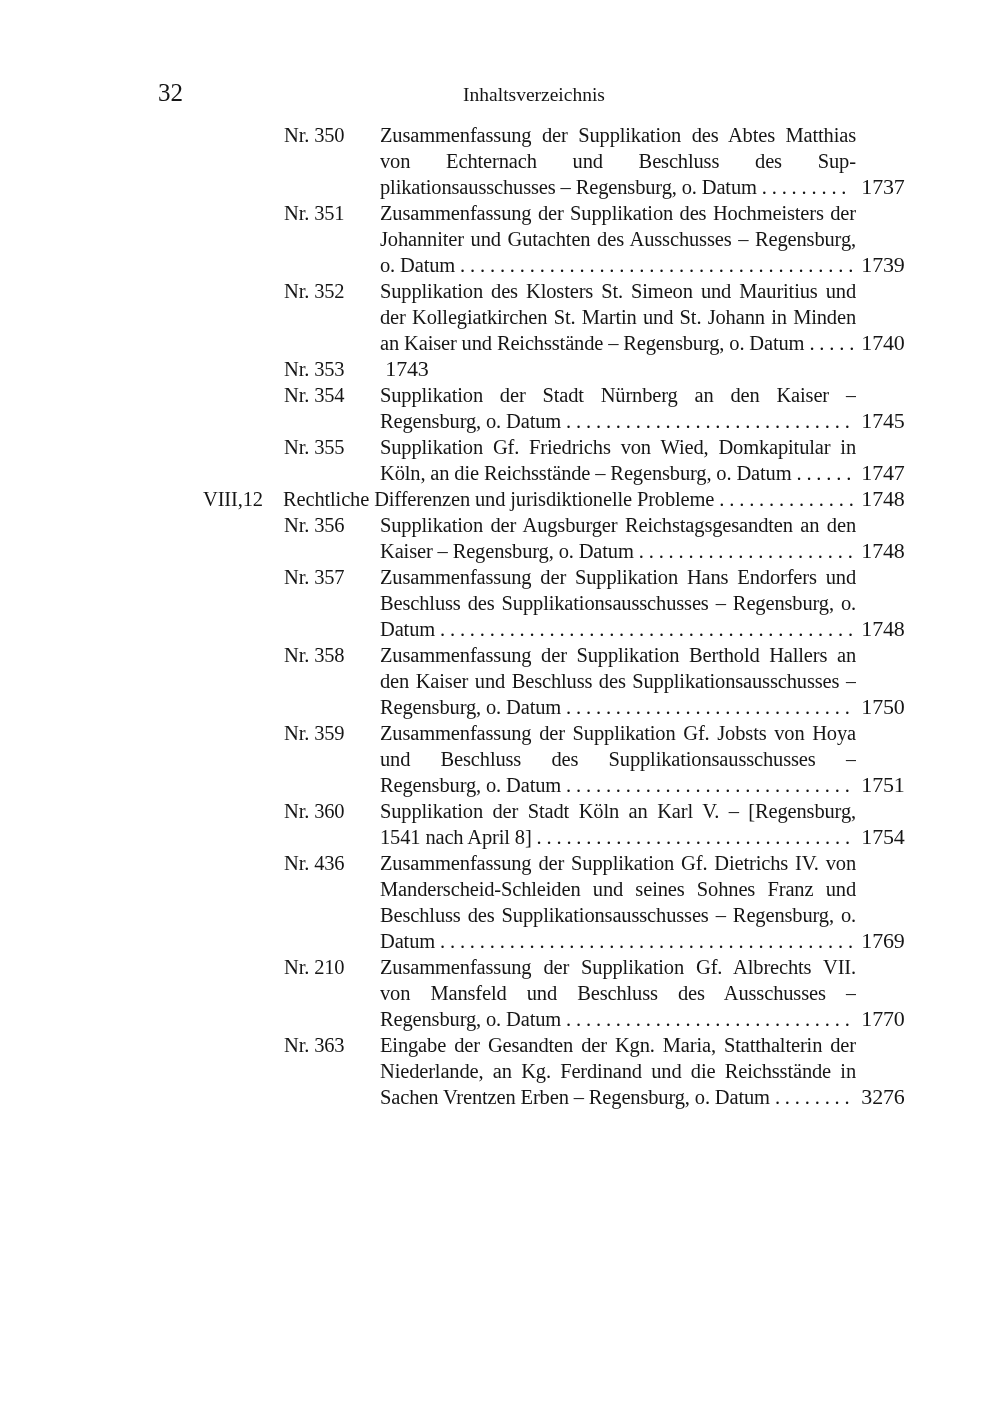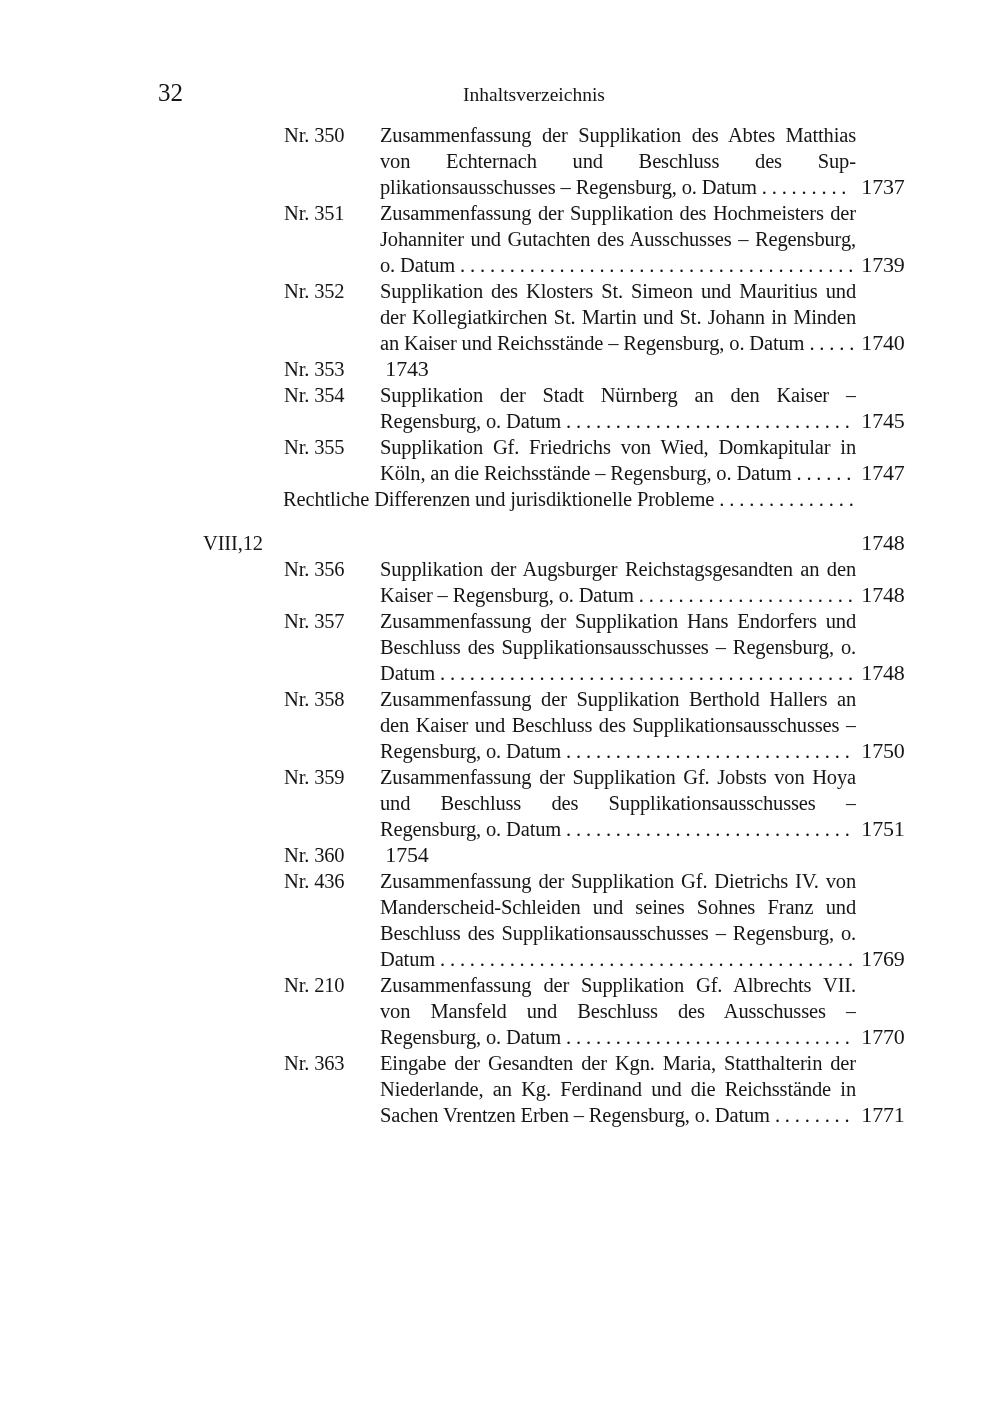--- a/index.html
+++ b/index.html
@@ -45,21 +45,21 @@
   }
   .row {
     display: flex;
     align-items: flex-start;
   }
   .row.item { padding-left: 81px; }
   .lbl {
     flex: 0 0 96px;
     white-space: nowrap;
   }
-  .row.section .lbl { flex: 0 0 80px; margin-top: 44px; }
+  .row.section .lbl { flex: 0 0 80px; }
   .t-body {
     flex: 1 1 auto;
     min-width: 0;
     text-align: justify;
     overflow: hidden;
   }
   .dots { white-space: normal; }
   .pg {
     flex: 0 0 54px;
     text-align: center;
@@ -126,30 +126,31 @@
       <div class="t-body"><span class="txt">Zusammenfassung der Supplikation Berthold Hal­lers an den Kaiser und Beschluss des Supplikations­ausschusses – Regensburg, o. Datum</span><span class="dots"> . . . . . . . . . . . . . . . . . . . . . . . . . . . . .</span></div>
       <span class="pg">1750</span>
     </div>
     <div class="row item">
       <span class="lbl">Nr. 359</span>
       <div class="t-body"><span class="txt">Zusammenfassung der Supplikation Gf. Jobsts von Hoya und Beschluss des Supplikations­ausschusses – Regensburg, o. Datum</span><span class="dots"> . . . . . . . . . . . . . . . . . . . . . . . . . . . . .</span></div>
       <span class="pg">1751</span>
     </div>
     <div class="row item">
       <span class="lbl">Nr. 360</span>
+      <div class="t-body"><span class="txt">Supplikation der Stadt Köln an Karl V. – [Regens­burg, 1541 nach April 8]</span><span class="dots"> . . . . . . . . . . . . . . . . . . . . . . . . . . . . . . . .</span></div>
       <span class="pg">1754</span>
     </div>
     <div class="row item">
       <span class="lbl">Nr. 436</span>
       <div class="t-body"><span class="txt">Zusammenfassung der Supplikation Gf. Dietrichs IV. von Manderscheid-Schleiden und seines Soh­nes Franz und Beschluss des Supplikationsaus­schusses – Regensburg, o. Datum</span><span class="dots"> . . . . . . . . . . . . . . . . . . . . . . . . . . . . . . . . . . . . . . . . . .</span></div>
       <span class="pg">1769</span>
     </div>
     <div class="row item">
       <span class="lbl">Nr. 210</span>
       <div class="t-body"><span class="txt">Zusammenfassung der Supplikation Gf. Albrechts VII. von Mansfeld und Beschluss des Ausschusses – Regensburg, o. Datum</span><span class="dots"> . . . . . . . . . . . . . . . . . . . . . . . . . . . . .</span></div>
       <span class="pg">1770</span>
     </div>
     <div class="row item">
       <span class="lbl">Nr. 363</span>
       <div class="t-body"><span class="txt">Eingabe der Gesandten der Kgn. Maria, Statthal­terin der Niederlande, an Kg. Ferdinand und die Reichsstände in Sachen Vrentzen Erben – Regens­burg, o. Datum</span><span class="dots"> . . . . . . . .</span></div>
-      <span class="pg">1771</span>
+      <span class="pg">3276</span>
     </div>
   </div>
 
 </body></html>

